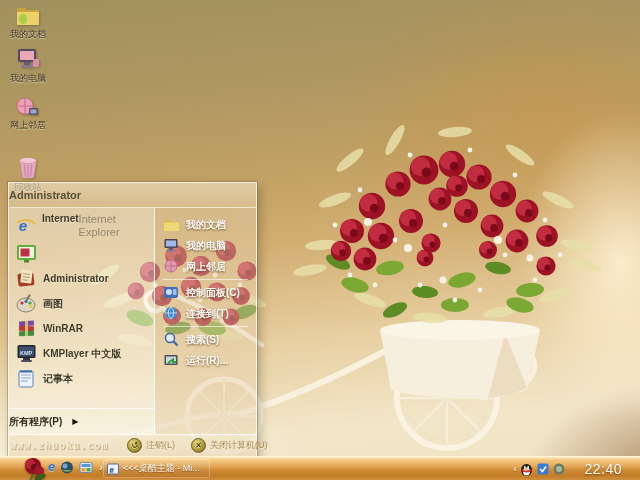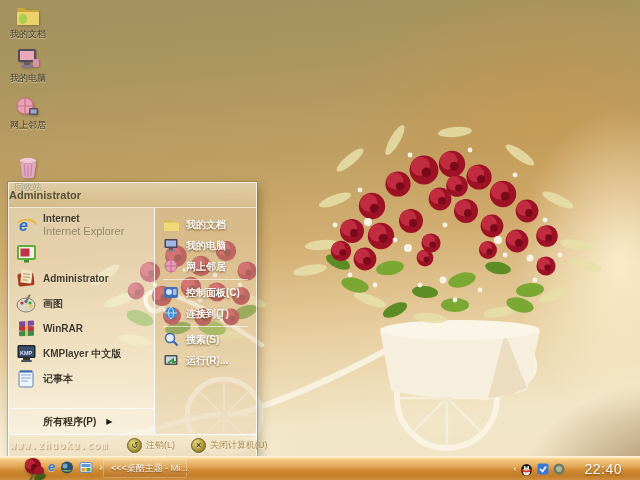--- a/index.html
+++ b/index.html
@@ -22,27 +22,27 @@
   
   .start-menu{position:absolute;left:8px;top:182px;width:247px;height:273px;z-index:5;display:flex;flex-direction:column;
     border:1px solid rgba(255,255,255,.8);outline:1px solid rgba(120,95,55,.35);
     background:rgba(246,236,208,.20);box-shadow:3px 4px 10px rgba(70,45,10,.35);}
   .sm-header{flex:0 0 24px;display:flex;align-items:center;font-size:11px;font-weight:bold;color:#575138;
     background:linear-gradient(rgba(255,248,228,.40),rgba(240,225,190,.20));border-bottom:1px solid rgba(255,255,255,.5);}
   .sm-body{flex:1;display:flex;border-bottom:1px solid rgba(255,255,255,.85);min-height:0;}
   .sm-left{width:146px;position:relative;background:rgba(255,252,244,.36);border-right:1px solid rgba(255,255,255,.85);padding-top:2px;box-sizing:border-box;}
   .sm-right{flex:1;background:rgba(224,200,158,.30);padding-top:6px;}
   .sm-item{display:flex;align-items:center;gap:6px;padding-left:7px;height:25px;cursor:pointer;}
-  .sm-text{display:flex;flex-direction:column;line-height:1.15;justify-content:space-between;}
+  .sm-text{display:flex;flex-direction:row;line-height:1.15;justify-content:space-between;}
   .ttl{font-size:10px;font-weight:bold;color:#3f3a2a;text-shadow:0 1px 1px rgba(255,252,235,.5);}
   .internet{height:31px;}
   .sub{font-size:11px;color:#93896f;}
   .zhuoku .ttl{color:#7d1216;}
   .sm-ap{position:absolute;left:0;right:0;bottom:0;height:25px;border-top:1px solid rgba(255,255,255,.8);
-    display:flex;align-items:center;gap:10px;padding-left:34px;font-size:10px;font-weight:bold;color:#332e1d;cursor:pointer;}
+    display:flex;align-items:center;gap:10px;font-size:10px;font-weight:bold;color:#332e1d;cursor:pointer;}
   .sm-ap .arr{font-size:8px;color:#17140c;}
   .sm-ritem{display:flex;align-items:center;gap:6px;padding-left:8px;height:21px;cursor:pointer;
     color:#fff;font-size:10px;font-weight:bold;text-shadow:0 1px 2px rgba(100,65,20,.9);}
   .sm-rsep{height:1px;background:rgba(255,255,255,.6);margin:2px 8px;}
   .sm-footer{flex:0 0 21px;display:flex;align-items:center;gap:16px;padding-left:118px;
     background:linear-gradient(rgba(240,224,190,.25),rgba(220,195,155,.35));}
   .foot-btn{display:flex;align-items:center;gap:4px;font-size:9px;color:rgba(150,120,60,.85);
     text-shadow:0 1px 1px rgba(255,246,222,.8);cursor:pointer;white-space:nowrap;}
   .circ{width:13px;height:13px;border-radius:50%;display:flex;align-items:center;justify-content:center;
     font-size:8px;line-height:13px;color:#2e2906;border:1px solid #6b5d1e;
@@ -50,21 +50,21 @@
   
   .taskbar{position:absolute;left:0;bottom:0;width:640px;height:23px;z-index:6;
     background:linear-gradient(#ffedc4 0%,#f3c983 12%,#e3a858 40%,#cf8a33 58%,#c37d28 82%,#cf8f3f 100%);
     border-top:1px solid #fef4da;box-sizing:content-box;}
   .start-rose{position:absolute;left:20px;bottom:-1px;width:28px;height:26px;cursor:pointer;filter:drop-shadow(0 1px 1px rgba(80,30,10,.5));}
   .ql{position:absolute;left:48px;top:3px;display:flex;align-items:center;gap:5px;}
   .ql-ie{font-size:13px;font-weight:bold;font-style:italic;color:#2f72d6;line-height:14px;cursor:pointer;
     text-shadow:0 1px 1px rgba(255,255,255,.6);}
   .ql-chev{color:#fff6dd;font-size:10px;font-weight:bold;text-shadow:0 1px 1px rgba(120,70,20,.8);cursor:pointer;margin-left:1px;}
   .ql svg{cursor:pointer;}
-  .taskbtn{position:absolute;left:103px;top:2px;height:19px;width:84px;display:flex;align-items:center;gap:4px;
+  .taskbtn{position:absolute;left:103px;top:2px;height:19px;width:107px;display:flex;align-items:center;gap:4px;
     padding:0 4px;border-radius:2px;box-sizing:border-box;cursor:pointer;
     background:linear-gradient(rgba(255,240,210,.22),rgba(175,110,40,.38));box-shadow:inset 0 0 0 1px rgba(255,245,220,.28);
     color:#fff;font-size:9px;white-space:nowrap;overflow:hidden;text-shadow:0 1px 1px rgba(110,65,15,.9);}
   .tray{position:absolute;right:3px;top:0;height:23px;display:flex;align-items:center;gap:4px;}
   .tray-chev{color:#fff3d8;font-size:9px;font-weight:bold;text-shadow:0 1px 1px rgba(120,70,20,.8);cursor:pointer;}
   .tray svg{cursor:pointer;}
   .clock{font-size:14px;font-weight:normal;color:#fff;text-shadow:0 1px 2px rgba(110,60,10,.9);letter-spacing:.5px;margin:0 15px;cursor:default;}
 </style>
 </head>
 <body>

